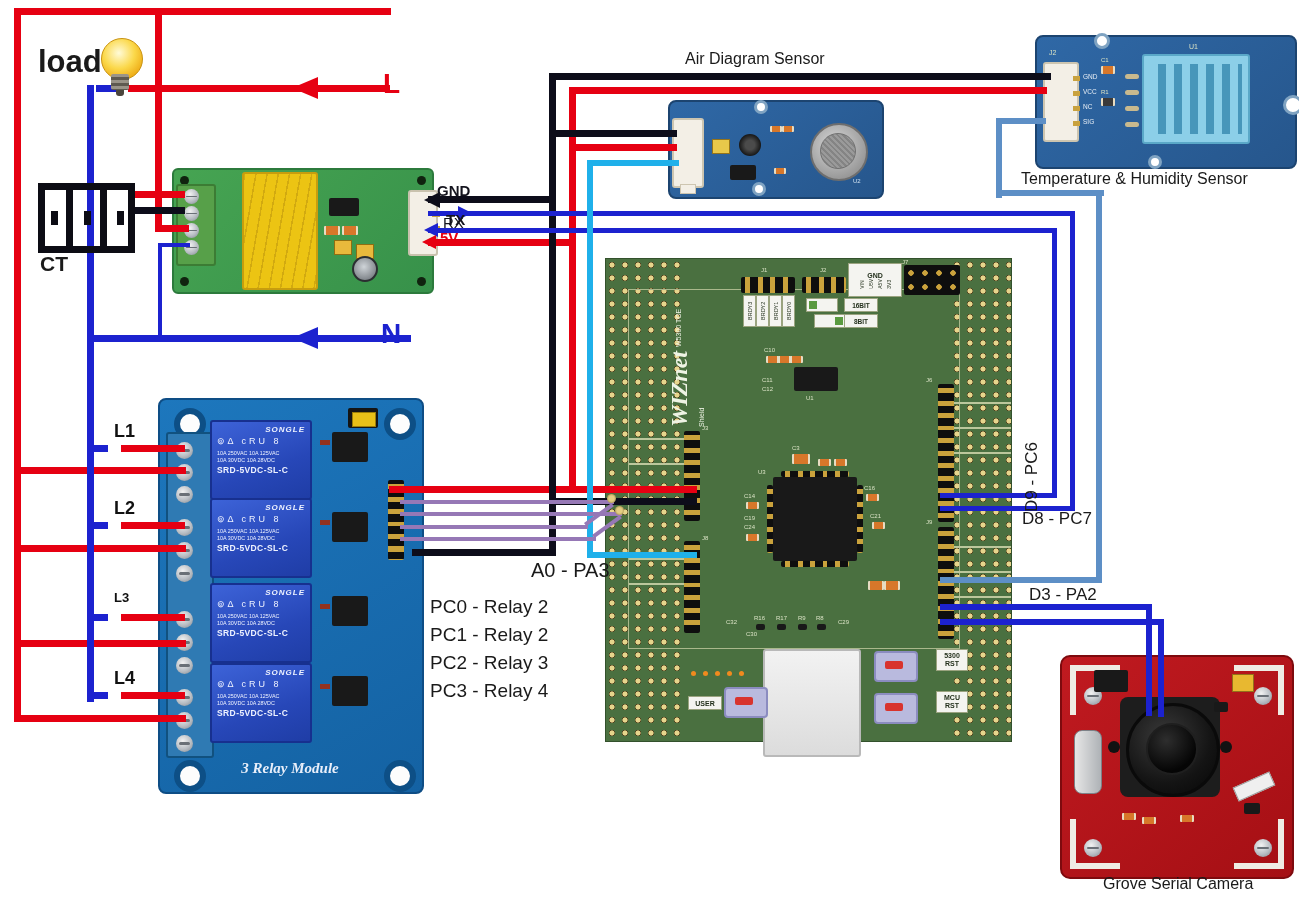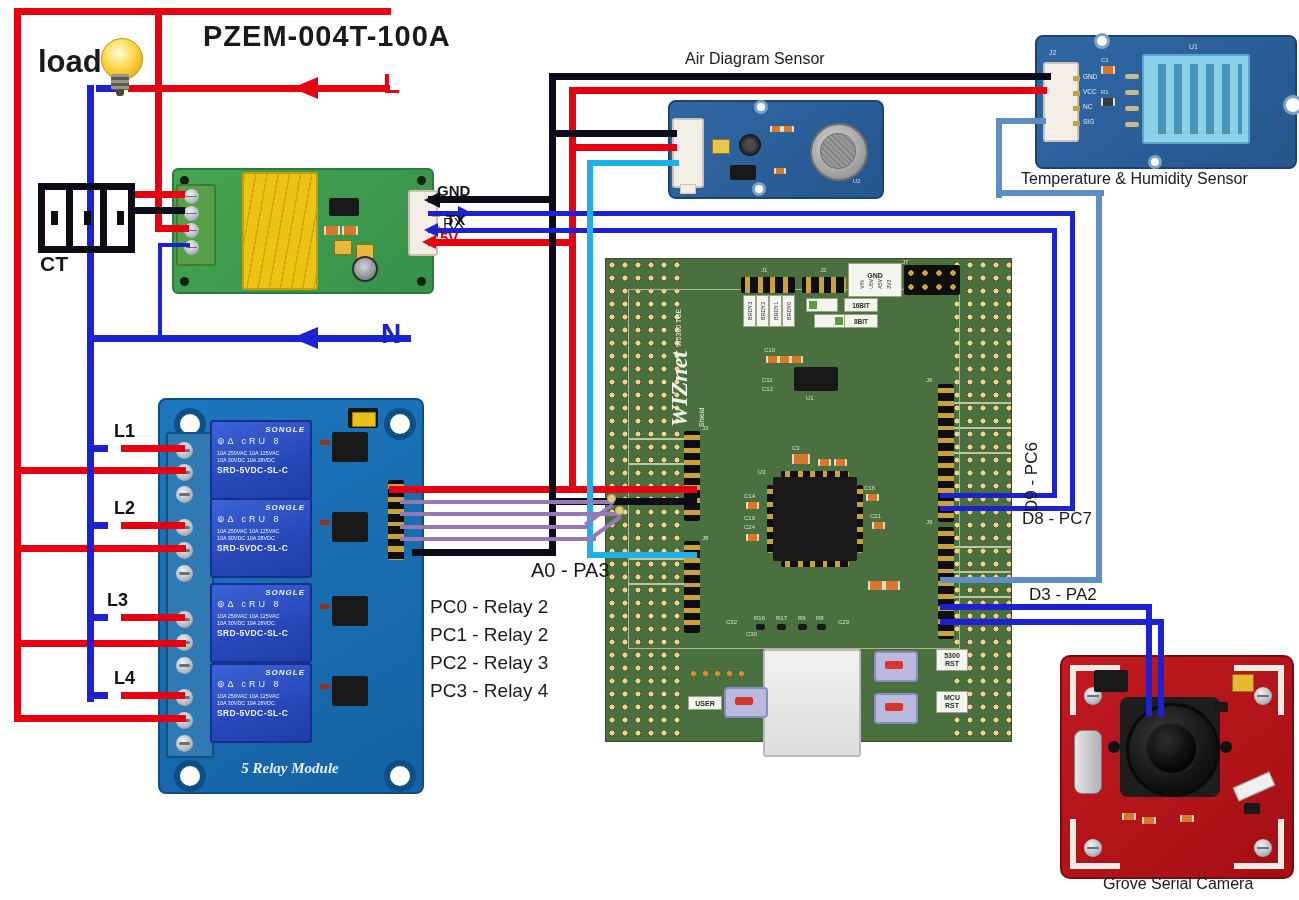--- a/index.html
+++ b/index.html
@@ -125,21 +125,21 @@
     <div class="ic" style="left:172px;top:196px;width:36px;height:30px;"></div>
     <div class="ic" style="left:172px;top:276px;width:36px;height:30px;"></div>
     <div class="abs" style="left:160px;top:40px;width:10px;height:5px;background:#93321f;"></div>
     <div class="abs" style="left:160px;top:120px;width:10px;height:5px;background:#93321f;"></div>
     <div class="abs" style="left:160px;top:204px;width:10px;height:5px;background:#93321f;"></div>
     <div class="abs" style="left:160px;top:284px;width:10px;height:5px;background:#93321f;"></div>
 
     <div class="abs" style="left:188px;top:8px;width:30px;height:20px;background:#151515;border-radius:2px;"></div>
     <div class="abs" style="left:192px;top:12px;width:22px;height:13px;background:#e8c018;border:1px solid #9c7e08;"></div>
     <div class="pinstrip v" style="left:228px;top:80px;width:16px;height:80px;"></div>
-    <div class="lbl" style="left:40px;top:360px;width:180px;text-align:center;font-family:'Liberation Serif',serif;font-weight:bold;font-style:italic;font-size:15px;color:#e9effa;">5 Relay Module</div>
+    <div class="lbl" style="left:40px;top:360px;width:180px;text-align:center;font-family:'Liberation Serif',serif;font-weight:bold;font-style:italic;font-size:15px;color:#e9effa;">3 Relay Module</div>
   </div>
 
   <div class="board" style="left:605px;top:258px;width:405px;height:482px;background:#4a7040;border:1px solid #33512c;">
     <div class="holeband" style="left:0;top:0;width:78px;height:482px;"></div>
     <div class="holeband" style="left:345px;top:0;width:60px;height:482px;"></div>
     <div class="abs" style="left:22px;top:30px;width:330px;height:358px;border:1.5px solid #aab88c;"></div>
 
     <div class="silk" style="left:23px;top:179px;width:55px;height:2px;"></div>
     <div class="silk" style="left:23px;top:204px;width:55px;height:2px;"></div>
     <div class="silk" style="left:23px;top:229px;width:55px;height:2px;"></div>
@@ -426,32 +426,31 @@
   <div class="wire" style="left:607px;top:494px;width:9px;height:9px;border-radius:50%;background:radial-gradient(circle,#e3cd82 40%,#8a7434);"></div>
   <div class="wire" style="left:615px;top:506px;width:9px;height:9px;border-radius:50%;background:radial-gradient(circle,#e3cd82 40%,#8a7434);"></div>
 
   <div class="tri" style="left:292px;top:77px;border-top:11px solid transparent;border-bottom:11px solid transparent;border-right:26px solid #e60012;"></div>
   <div class="tri" style="left:292px;top:327px;border-top:11px solid transparent;border-bottom:11px solid transparent;border-right:26px solid #1c22cf;"></div>
   <div class="tri" style="left:424px;top:192px;border-top:8px solid transparent;border-bottom:8px solid transparent;border-right:16px solid #0d0d1a;"></div>
   <div class="tri" style="left:458px;top:206px;border-top:7px solid transparent;border-bottom:7px solid transparent;border-left:14px solid #1c22cf;"></div>
   <div class="tri" style="left:424px;top:223px;border-top:7px solid transparent;border-bottom:7px solid transparent;border-right:14px solid #1c22cf;"></div>
   <div class="tri" style="left:422px;top:235px;border-top:7px solid transparent;border-bottom:7px solid transparent;border-right:14px solid #e60012;"></div>
 
-  <div class="lbl" style="left:203px;top:20px;font-size:29px;font-weight:800;letter-spacing:1px;color:#1a1a1a;">PZEM-004T-100A</div>
   <div class="lbl" style="left:38px;top:44px;font-size:31px;font-weight:800;color:#1a1a1a;">load</div>
   <div class="lbl" style="left:40px;top:252px;font-size:21px;font-weight:800;color:#1a1a1a;">CT</div>
   <div class="lbl" style="left:383px;top:68px;font-size:28px;font-weight:800;color:#e60012;">L</div>
   <div class="lbl" style="left:381px;top:318px;font-size:28px;font-weight:800;color:#1c22cf;">N</div>
   <div class="lbl" style="left:437px;top:182px;font-size:15px;font-weight:bold;color:#14141e;">GND</div>
   <div class="lbl" style="left:446px;top:198px;font-size:15px;font-weight:bold;color:#14141e;margin-top:13px;">TX</div>
   <div class="lbl" style="left:443px;top:214px;font-size:15px;font-weight:normal;color:#14141e;">RX</div>
   <div class="lbl" style="left:440px;top:229px;font-size:15px;font-weight:bold;color:#e60012;">5V</div>
   <div class="lbl" style="left:114px;top:421px;font-size:18px;font-weight:800;">L1</div>
   <div class="lbl" style="left:114px;top:498px;font-size:18px;font-weight:800;">L2</div>
-  <div class="lbl" style="left:107px;top:590px;font-size:18px;font-weight:800;">L3</div>
+  <div class="lbl" style="left:114px;top:590px;font-size:13px;font-weight:800;">L3</div>
   <div class="lbl" style="left:114px;top:668px;font-size:18px;font-weight:800;">L4</div>
   <div class="lbl" style="left:685px;top:50px;font-size:16px;color:#1a1a1a;">Air Diagram Sensor</div>
   <div class="lbl" style="left:1021px;top:170px;font-size:16px;color:#1a1a1a;">Temperature &amp; Humidity Sensor</div>
   <div class="lbl" style="left:1103px;top:875px;font-size:16px;color:#1a1a1a;">Grove Serial Camera</div>
   <div class="lbl" style="left:531px;top:559px;font-size:20px;color:#1a1a1a;">A0 - PA3</div>
   <div class="lbl" style="left:430px;top:596px;font-size:19px;color:#1a1a1a;">PC0 - Relay 2</div>
   <div class="lbl" style="left:430px;top:624px;font-size:19px;color:#1a1a1a;">PC1 - Relay 2</div>
   <div class="lbl" style="left:430px;top:652px;font-size:19px;color:#1a1a1a;">PC2 - Relay 3</div>
   <div class="lbl" style="left:430px;top:680px;font-size:19px;color:#1a1a1a;">PC3 - Relay 4</div>
   <div class="lbl vtext" style="left:1022px;top:402px;height:110px;font-size:17px;color:#1a1a1a;">D9 - PC6</div>

